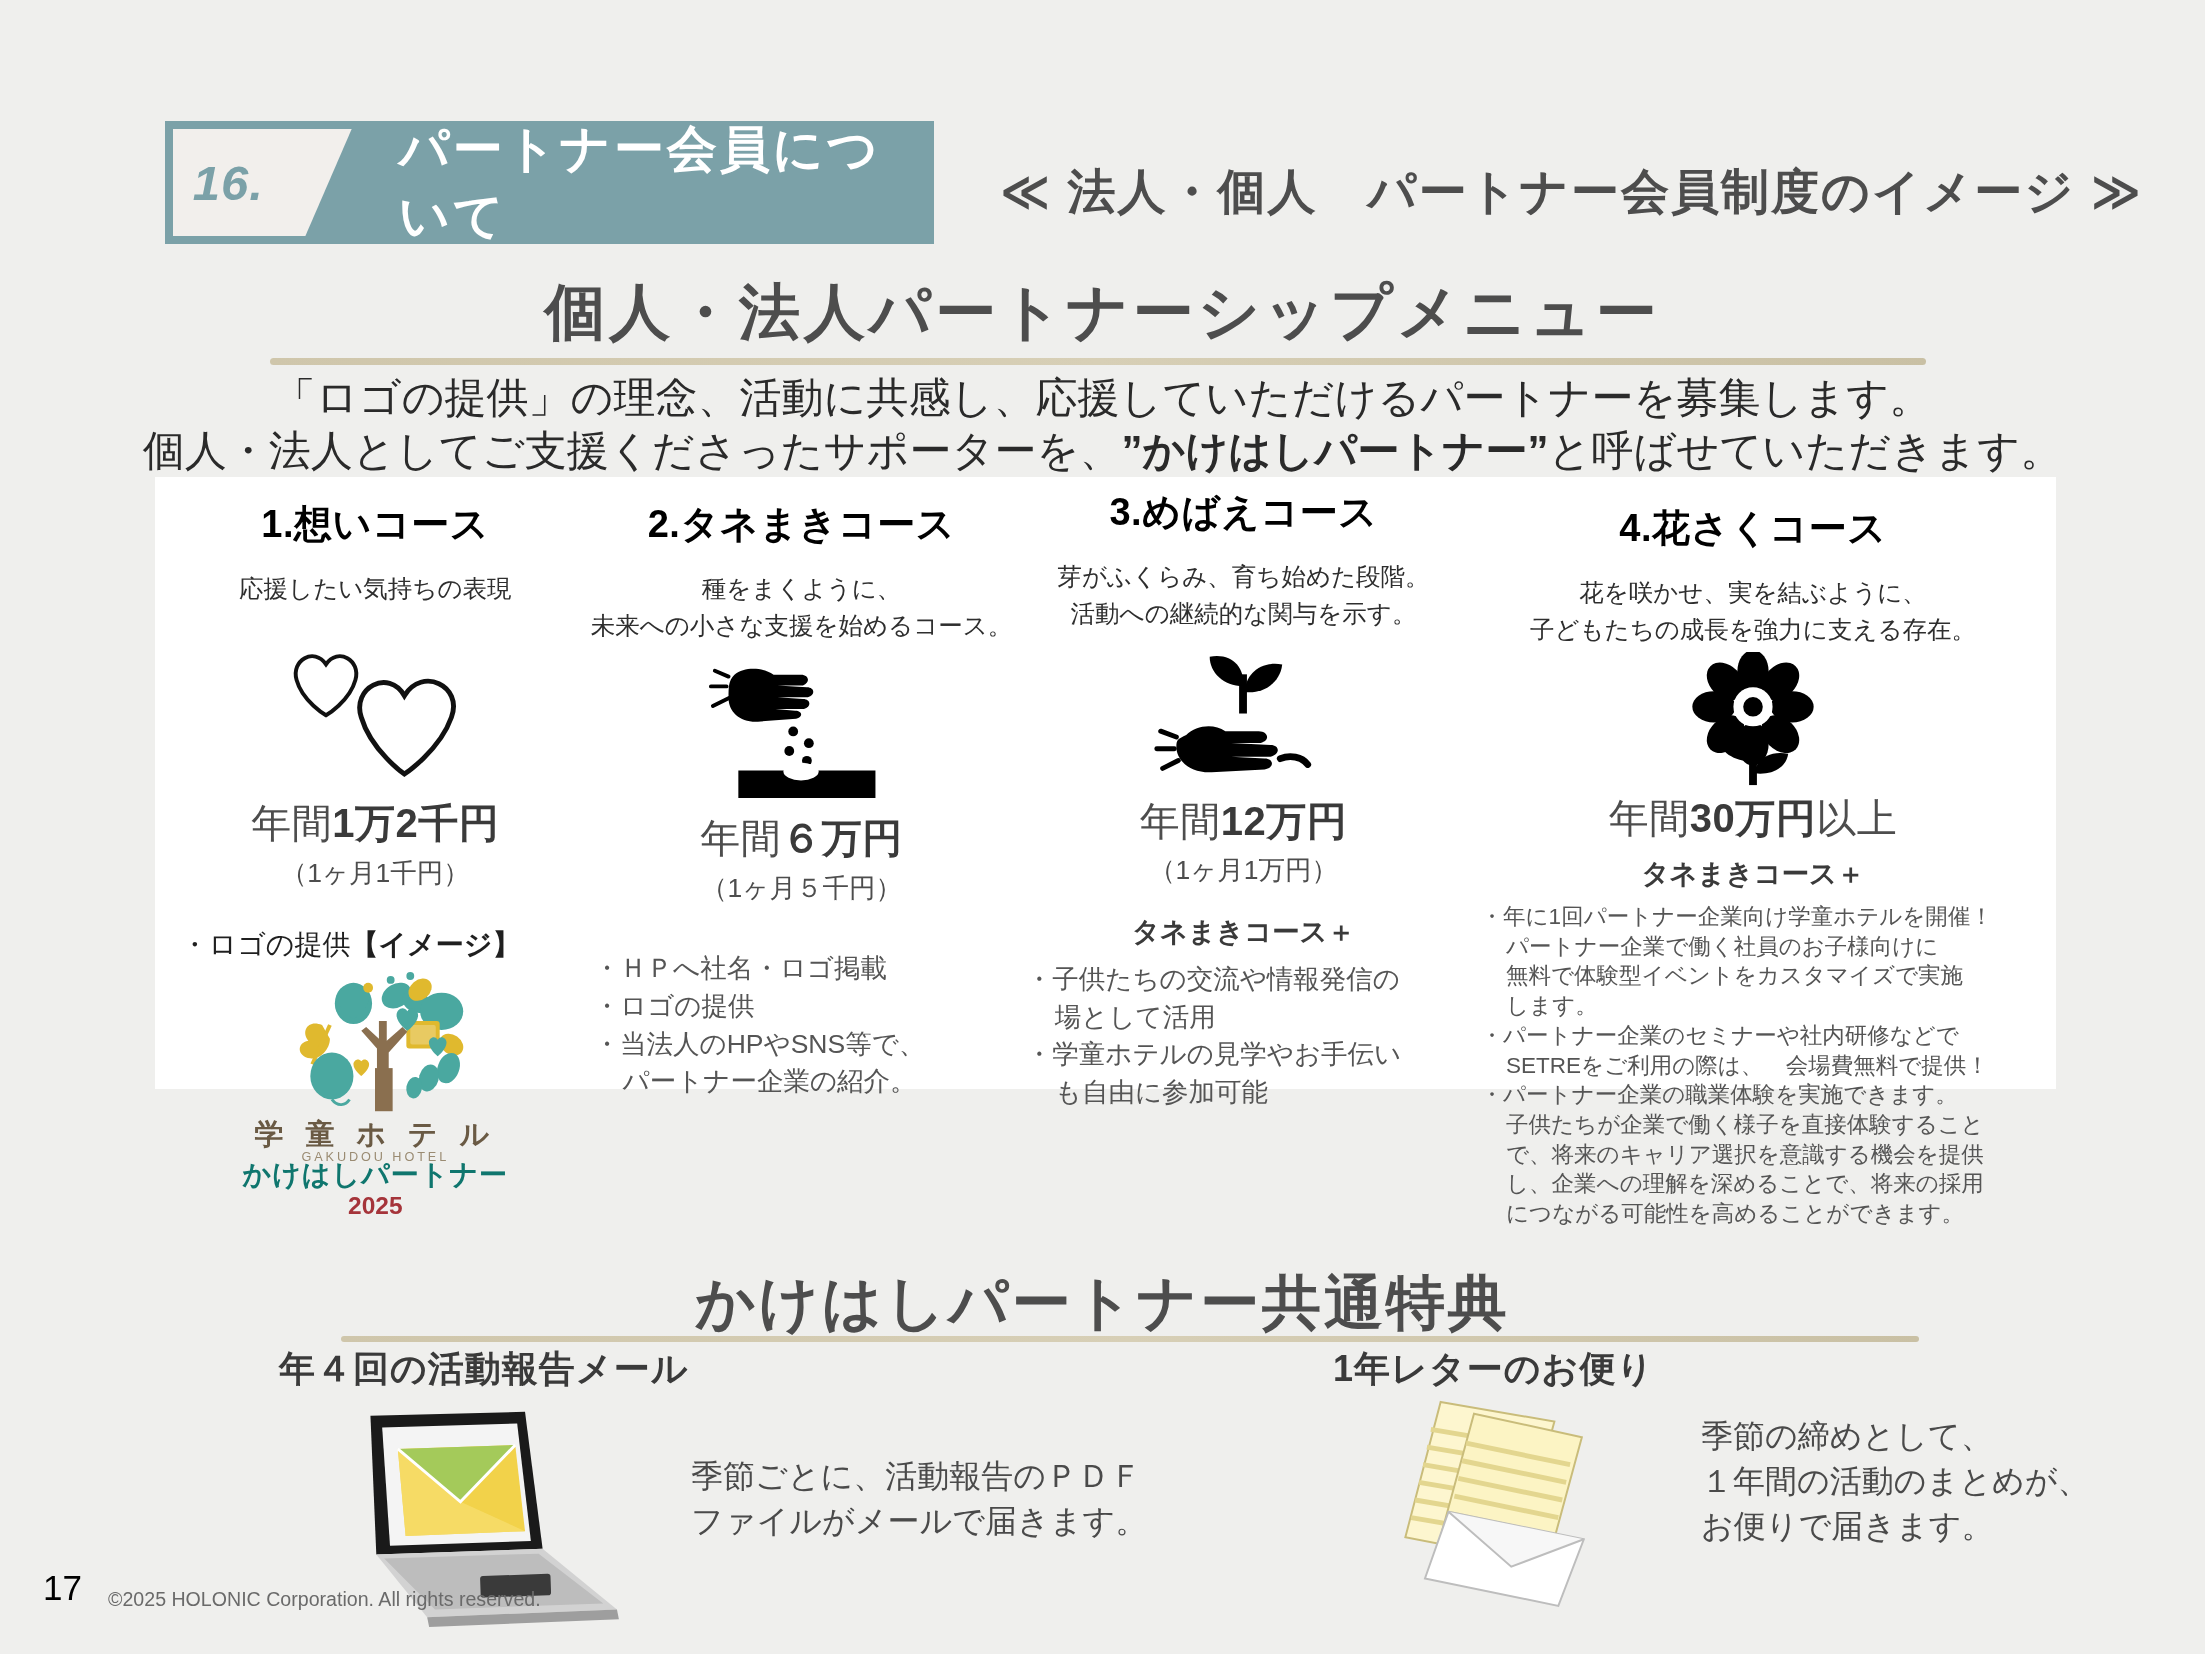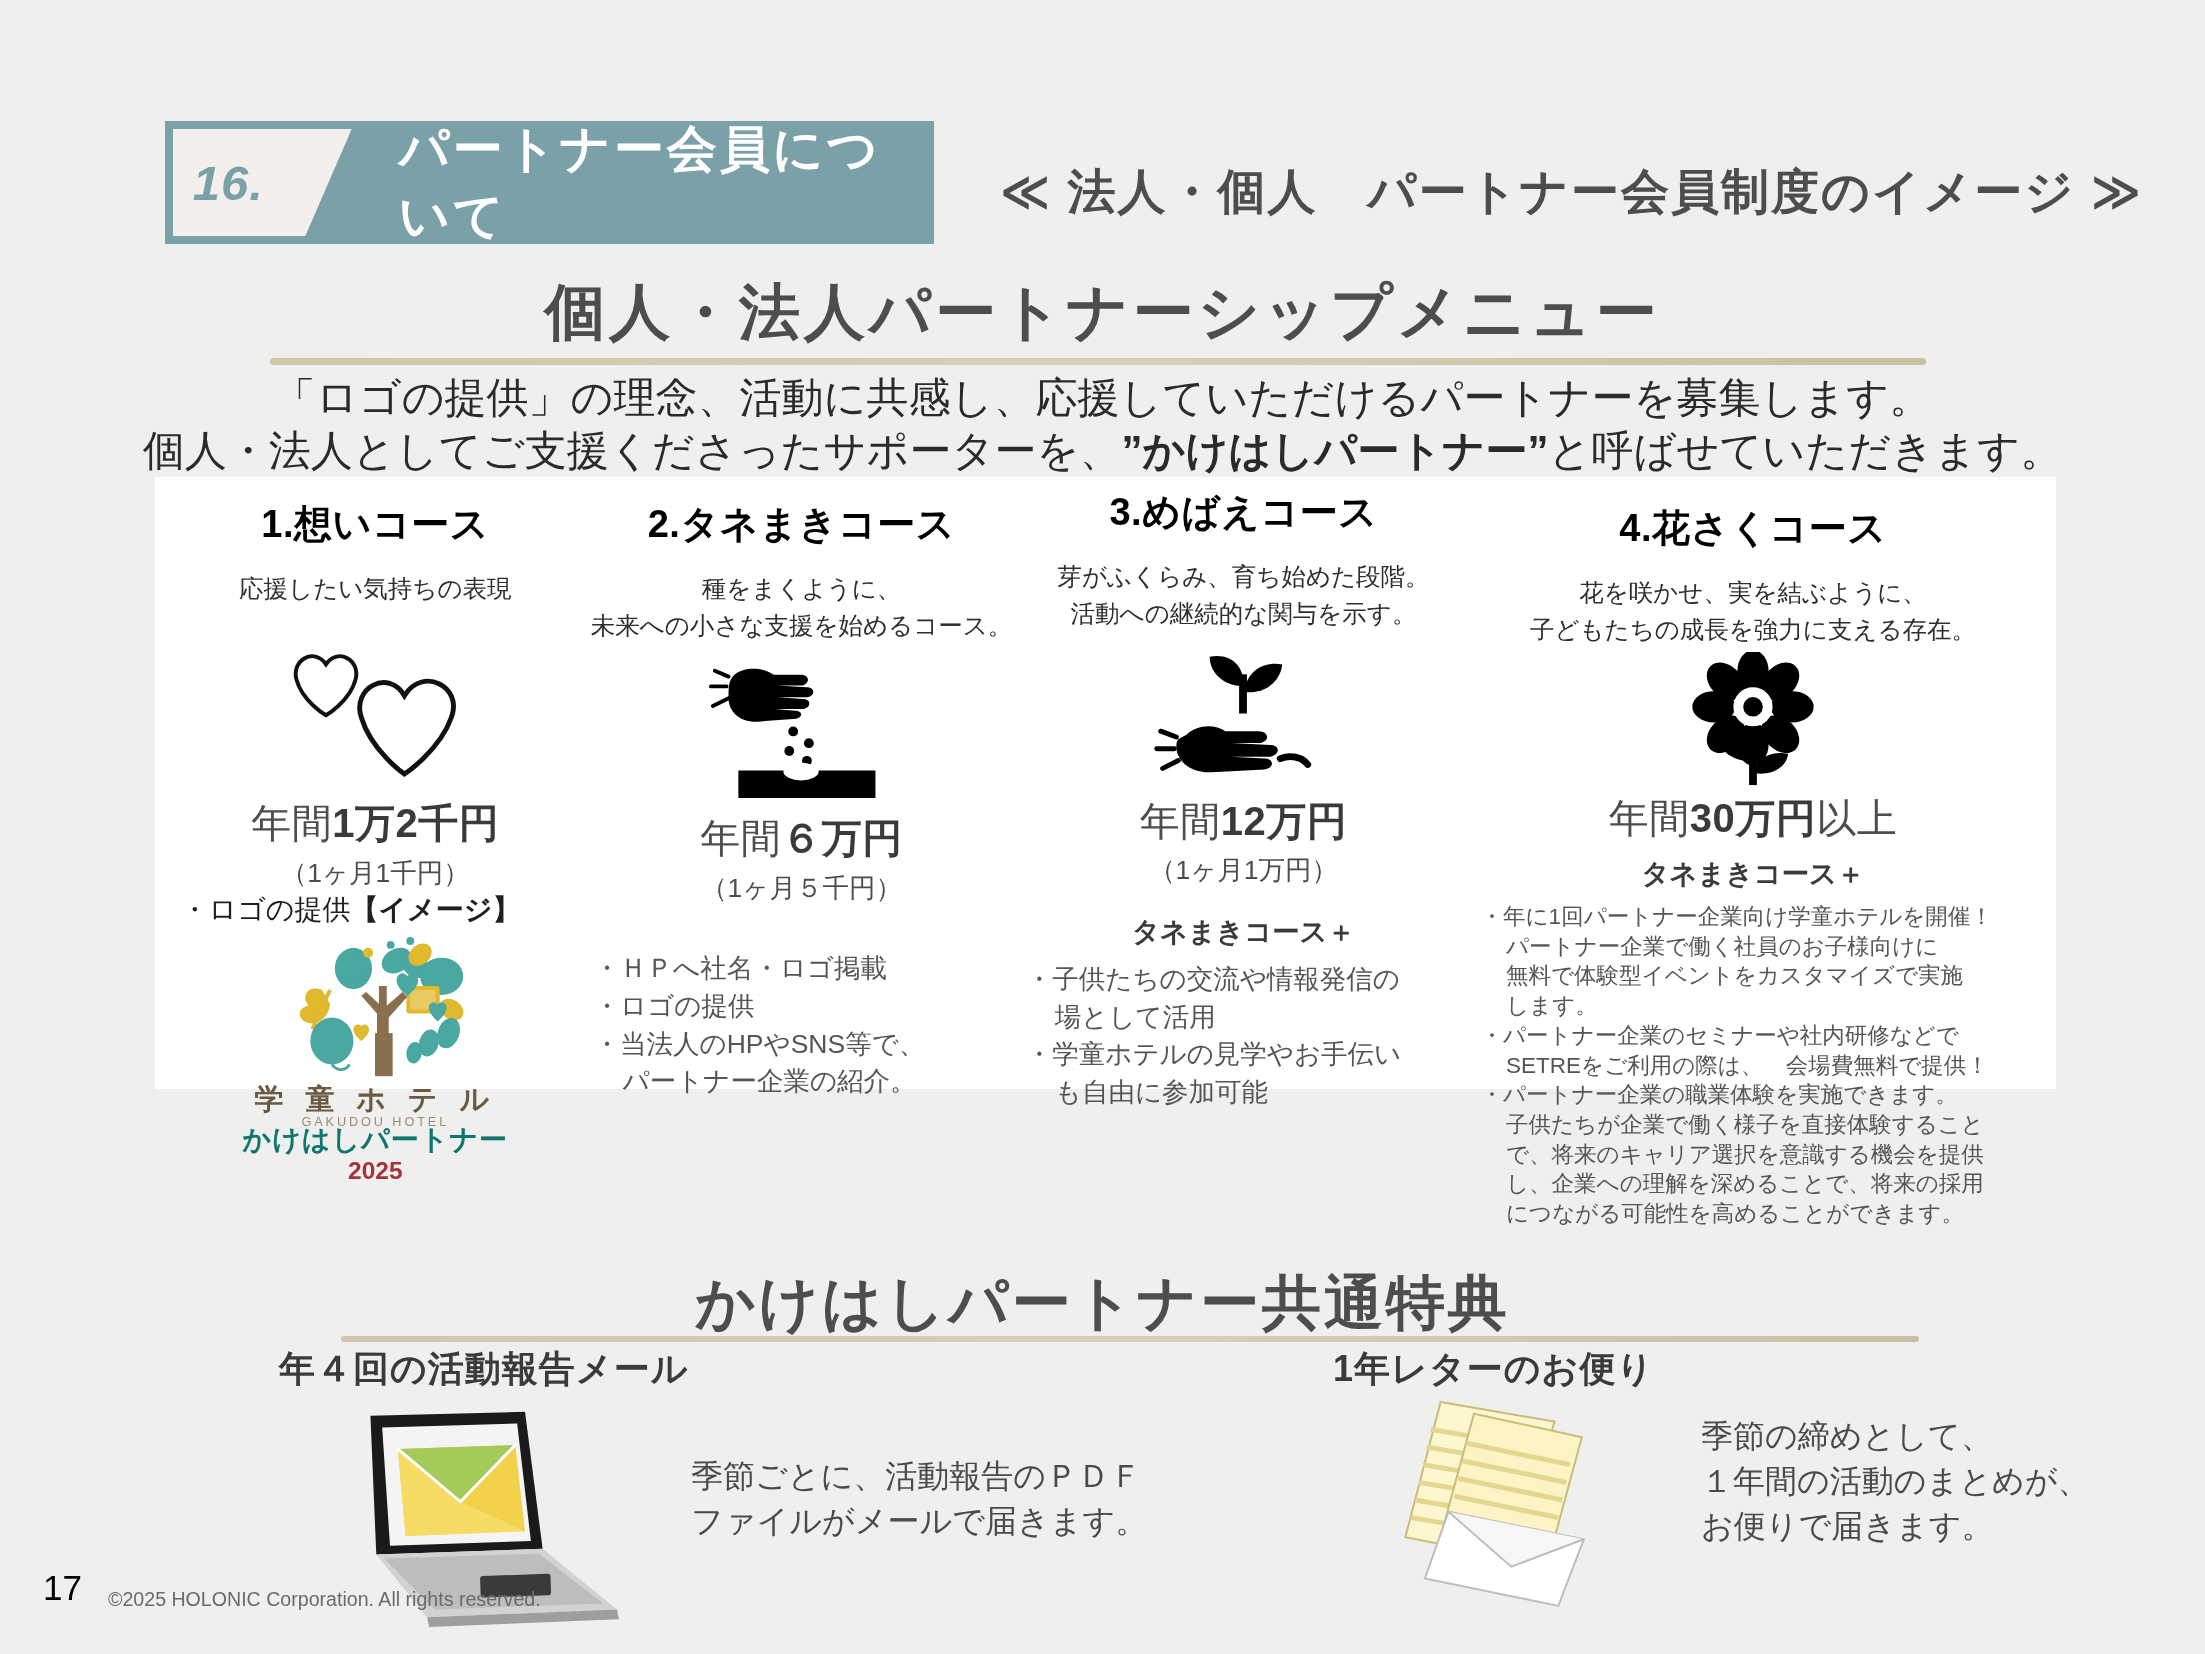--- a/index.html
+++ b/index.html
@@ -185,20 +185,21 @@
   .bullets-small {
     font-size: 22.5px;
     line-height: 1.32;
     color: #555555;
   }
   .bullets-small .cont { padding-left: 25.5px; }
 
   .logo-label {
     font-size: 28px;
     color: #1f1f1f;
+    margin-top: 35px;
     padding-left: 15.7px;
   }
   .logo-label b { font-weight: bold; }
 
   
   .logo-wrap {
     position: relative;
     width: 294px;
     height: 245px;
     margin: 5.9px auto 0 auto;

